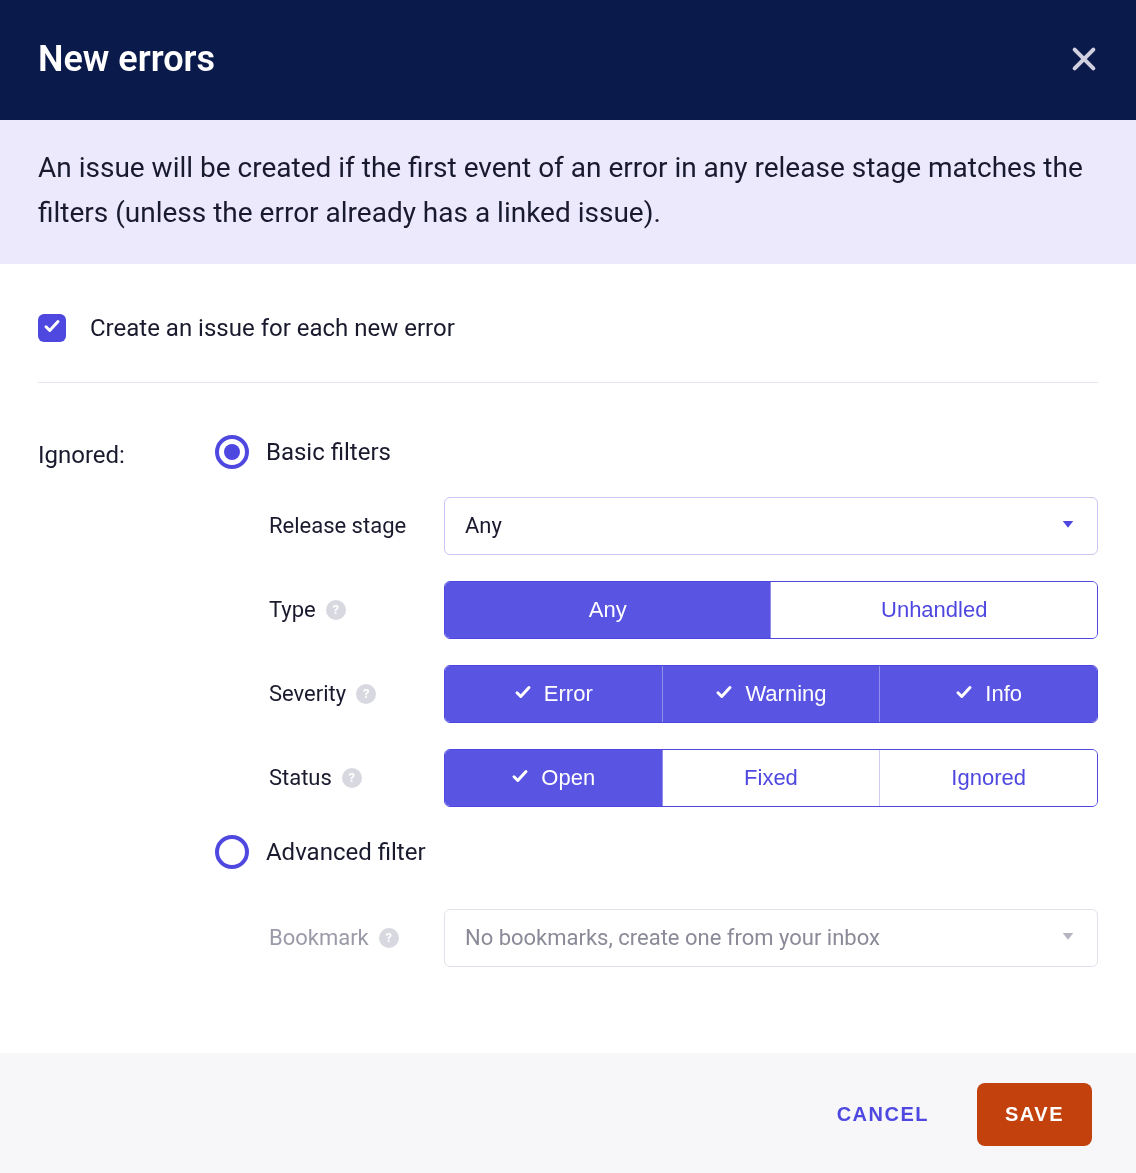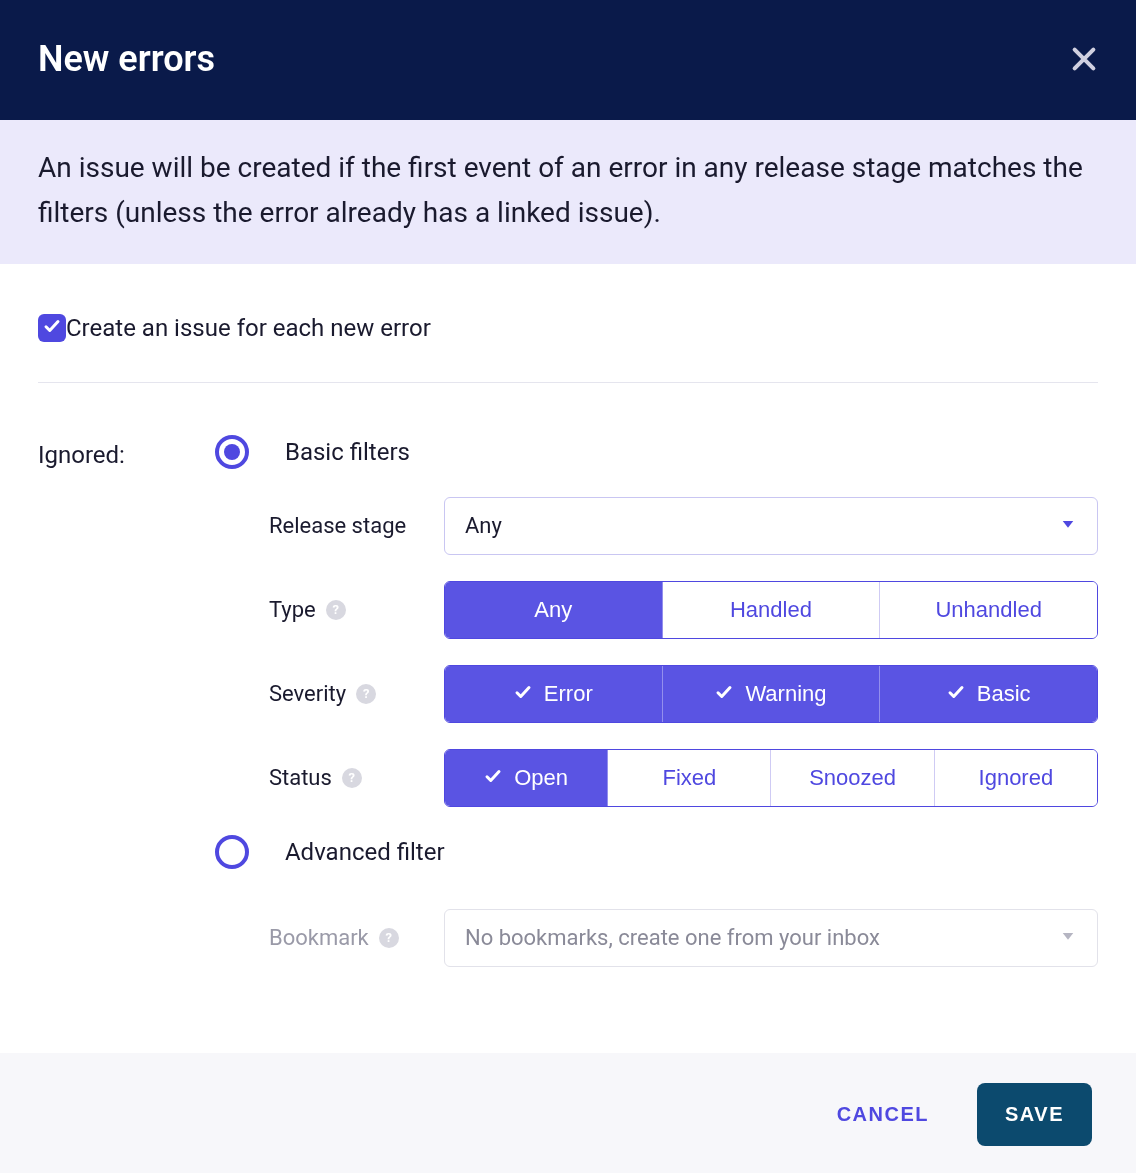--- a/index.html
+++ b/index.html
@@ -28,37 +28,38 @@
     background: #ebe9fb;
     padding: 26px 38px 28px 38px;
     font-size: 28px;
     line-height: 1.6;
     color: #1a1a2e;
   }
   .body { padding: 50px 38px 60px 38px; }
   .row-toggle {
     display: flex;
     align-items: center;
+    gap: 24px;
     padding-bottom: 40px;
     border-bottom: 1px solid #e5e5ee;
   }
   .checkbox {
     width: 28px; height: 28px;
     border-radius: 6px;
     background: #4f48e0;
     display: inline-flex;
     align-items: center; justify-content: center;
     cursor: pointer;
   }
   .checkbox svg { width: 18px; height: 18px; }
   .toggle-label { font-size: 24px; color: #1a1a2e; }
   .filters-wrap { display: flex; gap: 90px; margin-top: 52px; align-items: flex-start; }
   .filters-label { font-size: 24px; min-width: 80px; padding-top: 6px; }
   .filters-body { flex: 1; }
-  .radio-row { display: flex; align-items: center; gap: 36px; margin-bottom: 28px; }
+  .radio-row { display: flex; align-items: center; gap: 17px; margin-bottom: 28px; }
   .radio {
     width: 34px; height: 34px;
     border-radius: 50%;
     border: 4px solid #4f48e0;
     display: inline-flex;
     align-items: center; justify-content: center;
     cursor: pointer;
     background: #fff;
   }
   .radio.unselected { border-color: #4f48e0; }
@@ -137,21 +138,21 @@
   .btn-text {
     background: none; border: none;
     color: #4f48e0;
     font-size: 20px;
     font-weight: 700;
     letter-spacing: 1.5px;
     cursor: pointer;
     padding: 14px 10px;
   }
   .btn-primary {
-    background: #0c4a6e;
+    background: #c2410c;
     color: #fff;
     border: none;
     border-radius: 8px;
     font-size: 20px;
     font-weight: 700;
     letter-spacing: 1.5px;
     padding: 20px 28px;
     cursor: pointer;
   }
   .filter-indent { padding-left: 54px; }
@@ -217,23 +218,20 @@
           <div class="field-row">
             <div class="field-label">
               <span>Type</span>
               <span class="help-icon">?</span>
             </div>
             <div class="segmented">
               <button class="seg-btn active">
                 <span>Any</span>
               </button>
               <button class="seg-btn">
-                <span>Handled</span>
-              </button>
-              <button class="seg-btn">
                 <span>Unhandled</span>
               </button>
             </div>
           </div>
 
           <div class="field-row">
             <div class="field-label">
               <span>Severity</span>
               <span class="help-icon">?</span>
             </div>
@@ -247,42 +245,39 @@
               <button class="seg-btn active">
                 <span class="tick"><svg viewBox="0 0 24 24" fill="none" stroke="#fff" stroke-width="4" stroke-linecap="round" stroke-linejoin="round">
                       <polyline points="4 13 9 18 20 6"></polyline>
                     </svg></span>
                 <span>Warning</span>
               </button>
               <button class="seg-btn active">
                 <span class="tick"><svg viewBox="0 0 24 24" fill="none" stroke="#fff" stroke-width="4" stroke-linecap="round" stroke-linejoin="round">
                       <polyline points="4 13 9 18 20 6"></polyline>
                     </svg></span>
-                <span>Basic</span>
+                <span>Info</span>
               </button>
             </div>
           </div>
 
           <div class="field-row">
             <div class="field-label">
               <span>Status</span>
               <span class="help-icon">?</span>
             </div>
             <div class="segmented">
               <button class="seg-btn active">
                 <span class="tick"><svg viewBox="0 0 24 24" fill="none" stroke="#fff" stroke-width="4" stroke-linecap="round" stroke-linejoin="round">
                       <polyline points="4 13 9 18 20 6"></polyline>
                     </svg></span>
                 <span>Open</span>
               </button>
               <button class="seg-btn">
                 <span>Fixed</span>
-              </button>
-              <button class="seg-btn">
-                <span>Snoozed</span>
               </button>
               <button class="seg-btn">
                 <span>Ignored</span>
               </button>
             </div>
           </div>
         </div>
 
         <div class="advanced-section">
           <div class="radio-row">

